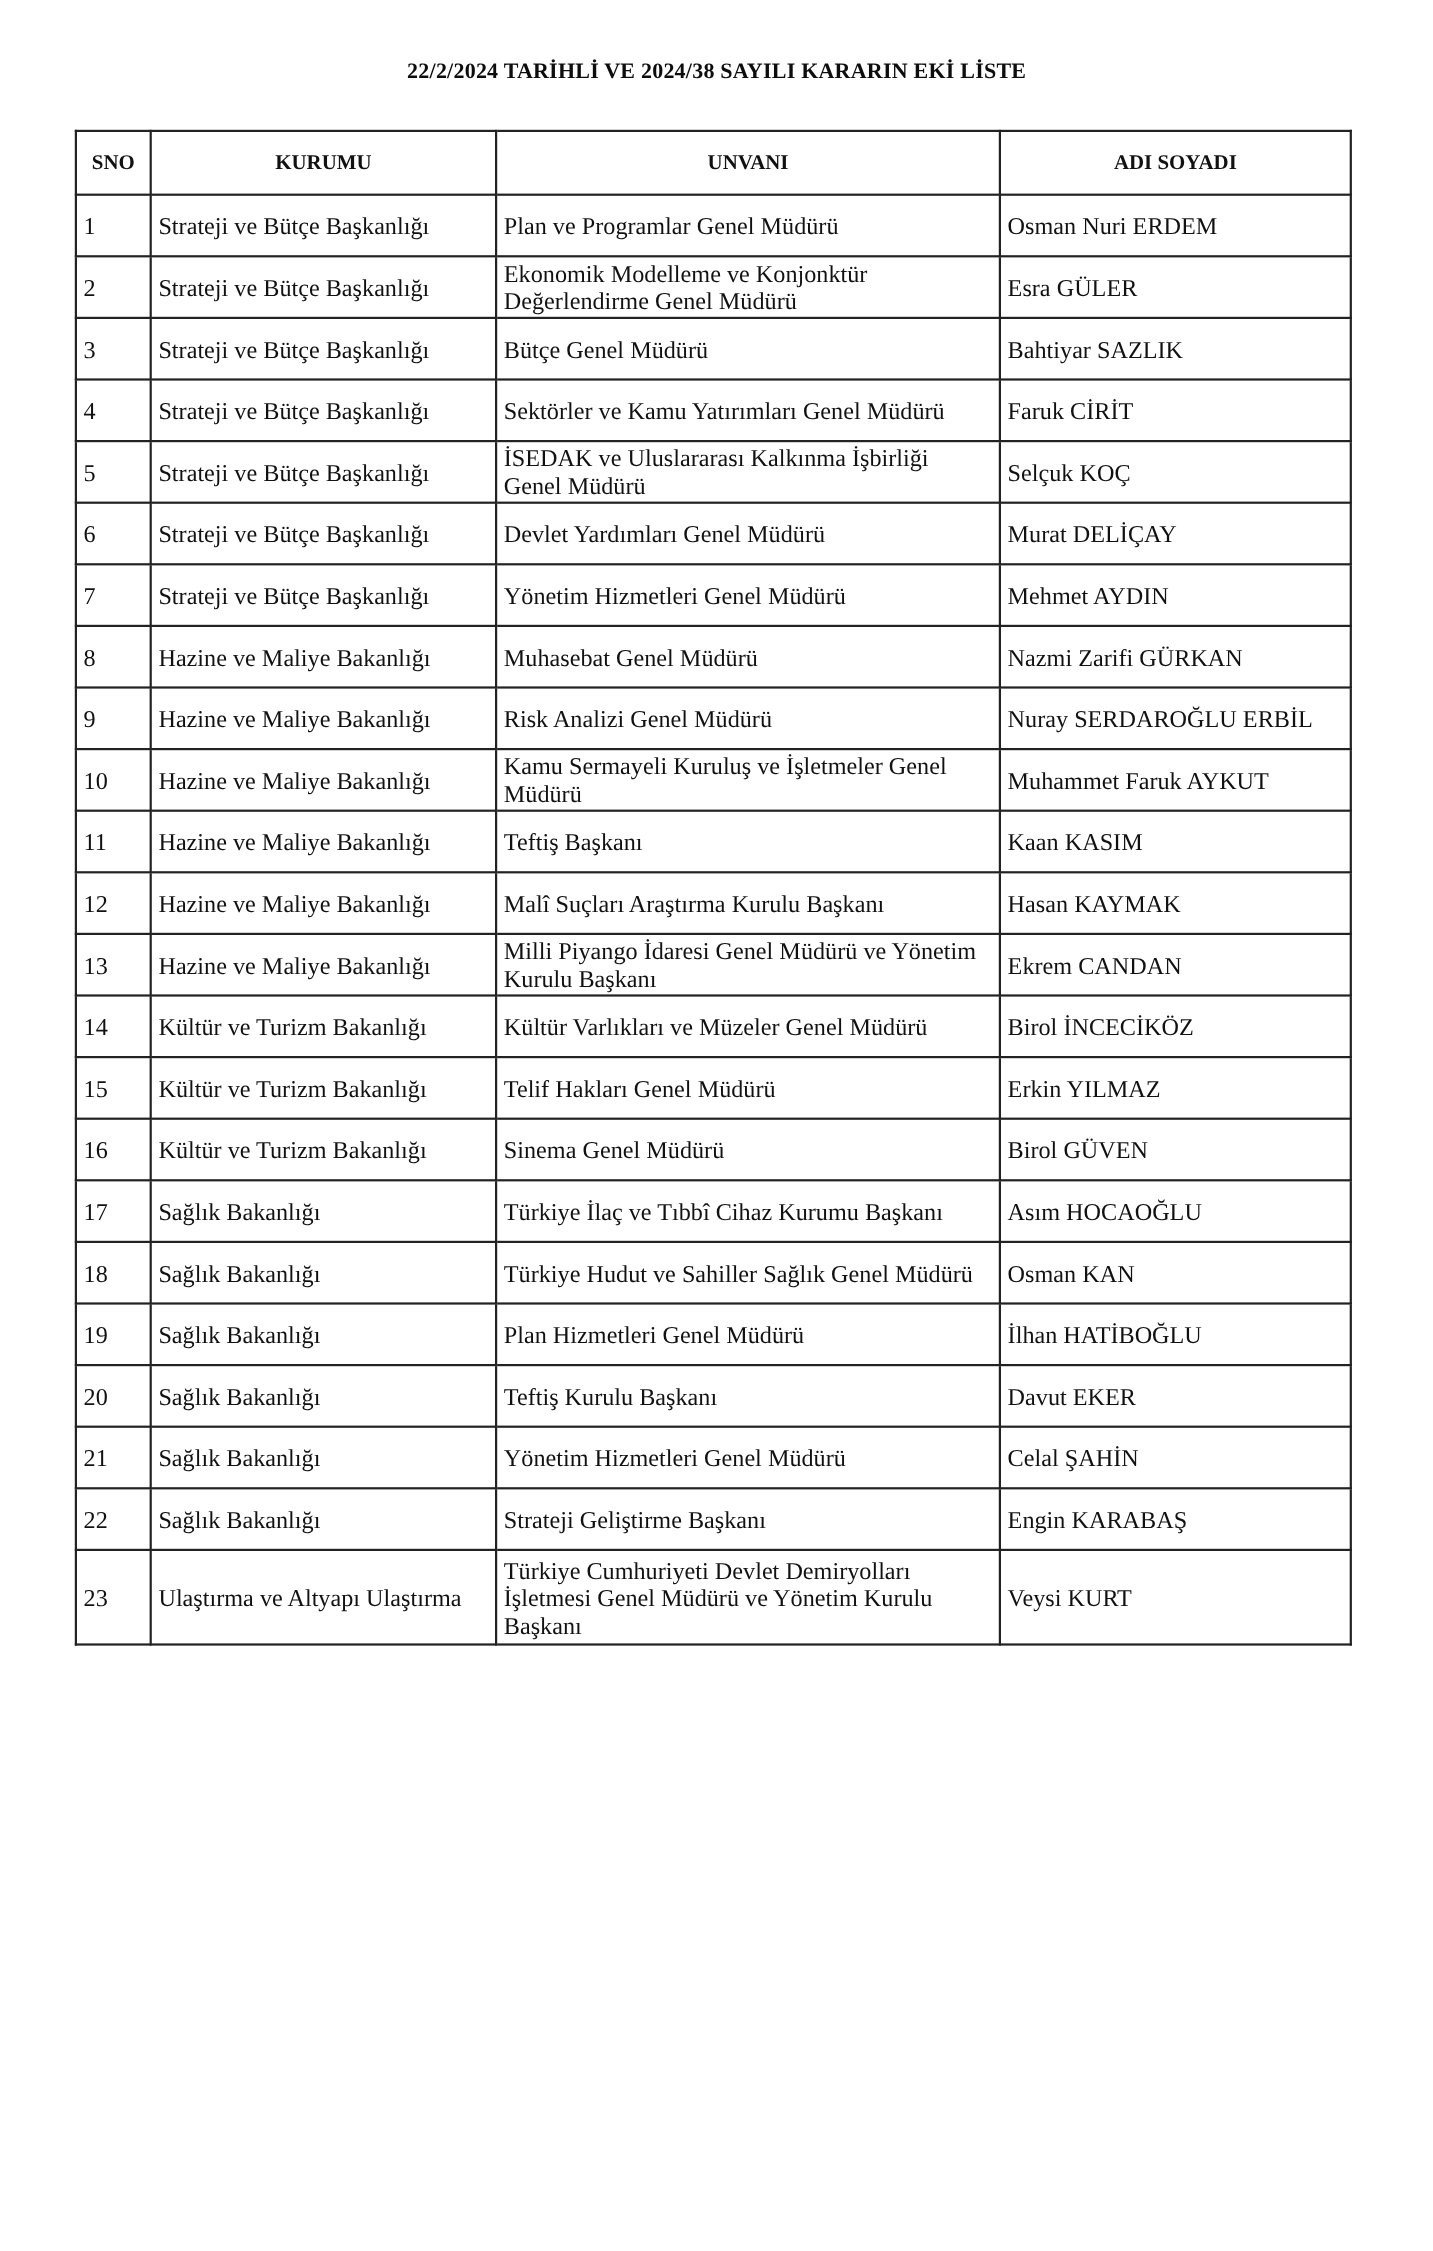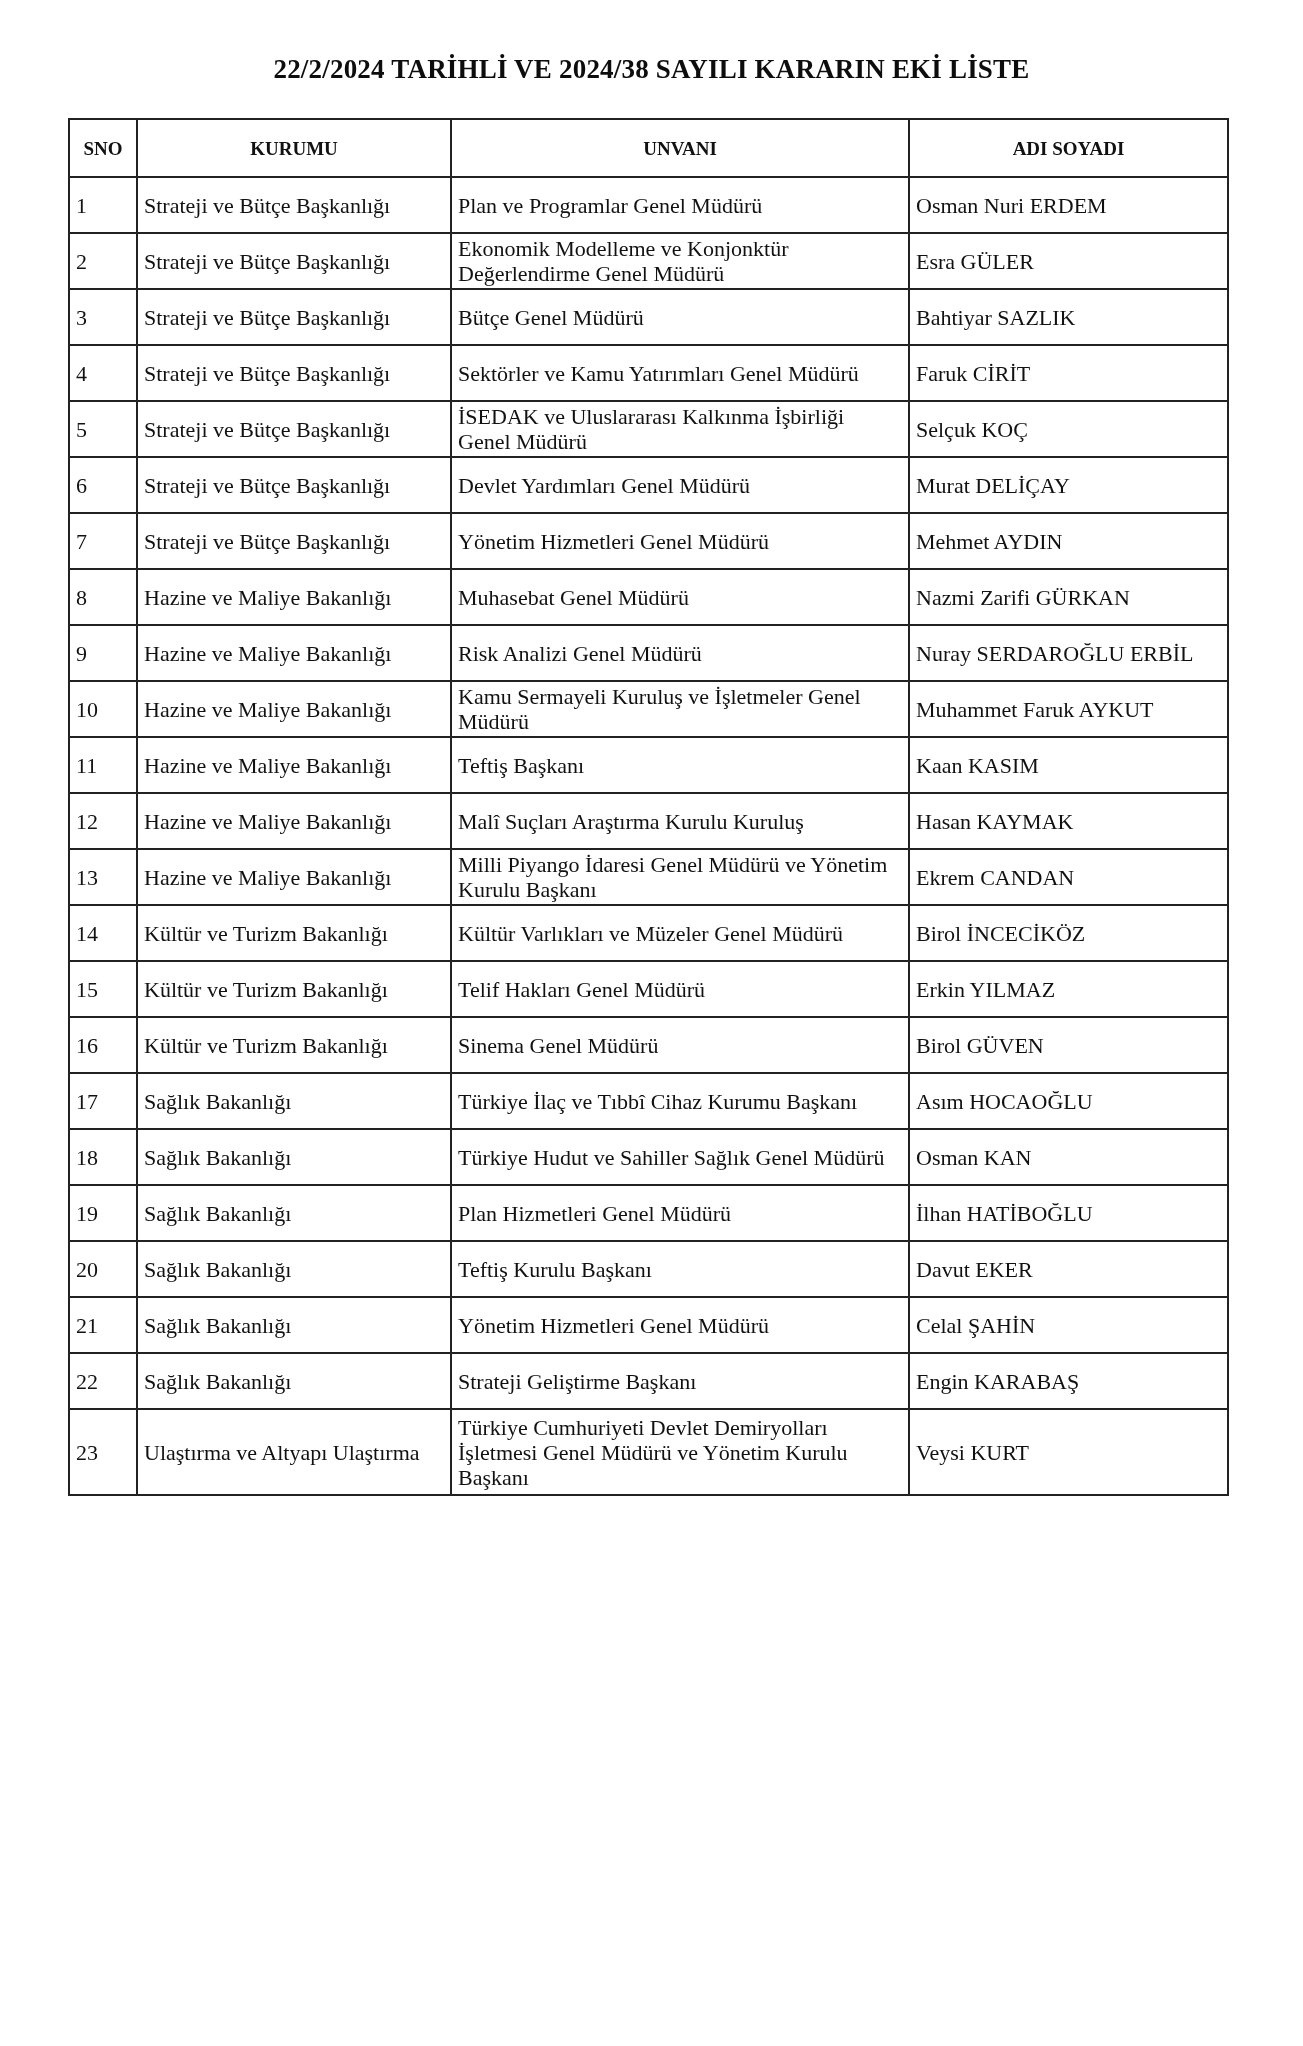--- a/index.html
+++ b/index.html
@@ -15,21 +15,21 @@
       color: #111111;
       overflow: hidden;
     }
     .page-title {
       position: absolute;
       top: 54px;
       left: 0;
       width: 1303px;
       text-align: center;
       font-weight: bold;
-      font-size: 27px;
+      font-size: 20px;
       letter-spacing: 0.2px;
       color: #0d0d0d;
     }
     table.list-table {
       position: absolute;
       top: 118px;
       left: 68px;
       width: 1159px;
       border-collapse: collapse;
       table-layout: fixed;
@@ -144,21 +144,21 @@
       </tr>
     <tr>
         <td class="sno">11</td>
         <td>Hazine ve Maliye Bakanlığı</td>
         <td>Teftiş Başkanı</td>
         <td>Kaan KASIM</td>
       </tr>
     <tr>
         <td class="sno">12</td>
         <td>Hazine ve Maliye Bakanlığı</td>
-        <td>Malî Suçları Araştırma Kurulu Kuruluş</td>
+        <td>Malî Suçları Araştırma Kurulu Başkanı</td>
         <td>Hasan KAYMAK</td>
       </tr>
     <tr>
         <td class="sno">13</td>
         <td>Hazine ve Maliye Bakanlığı</td>
         <td>Milli Piyango İdaresi Genel Müdürü ve Yönetim Kurulu Başkanı</td>
         <td>Ekrem CANDAN</td>
       </tr>
     <tr>
         <td class="sno">14</td>

